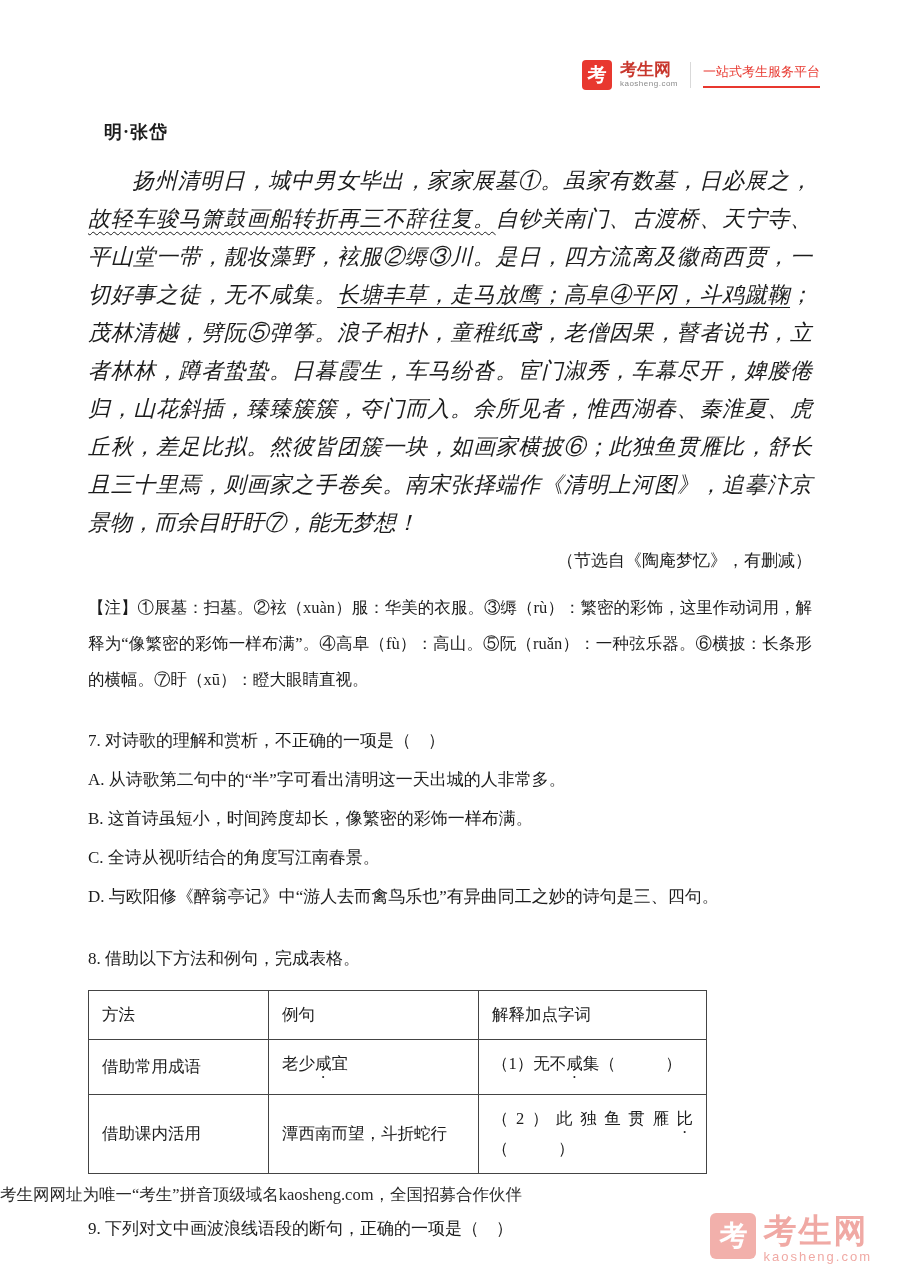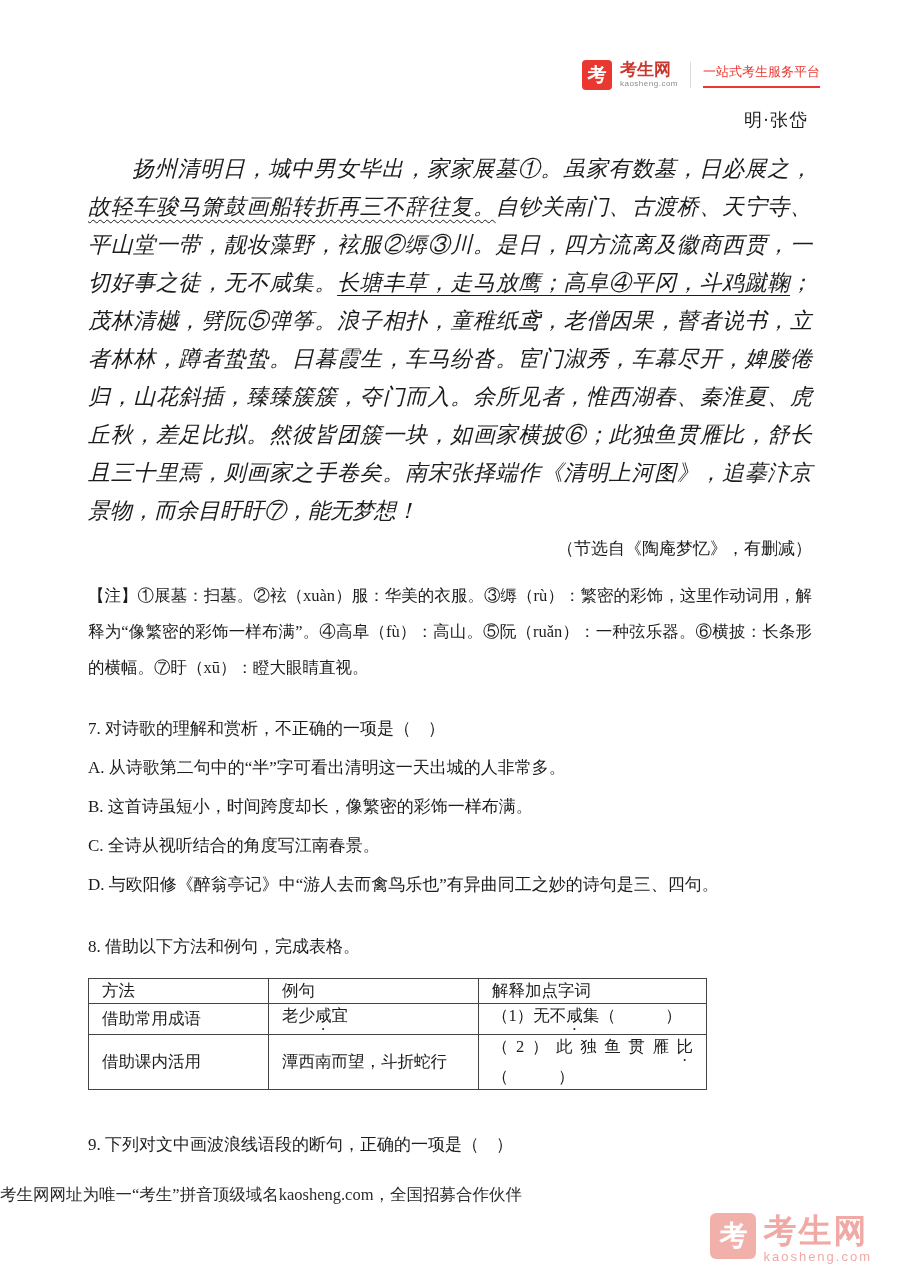--- a/index.html
+++ b/index.html
@@ -26,21 +26,21 @@
   .brand-name{color:#c8372d;font-weight:bold;font-size:17px;font-family:"Liberation Sans",sans-serif;}
   .brand-domain{color:#8a8a8a;font-size:8px;font-family:"Liberation Sans",sans-serif;letter-spacing:0.5px;}
   .brand-divider{width:1px;height:26px;background:#d9d9d9;margin:0 4px;}
   .brand-tagline{
     color:#e8382f;font-size:13px;font-family:Liberation Mono, monospace;
     border-bottom:2px solid #e8382f;padding-bottom:5px;
   }
 
   
   .content{padding:104px 88px 0 88px;}
-  .doc-title{text-align:right;font-size:18px;margin:4px;font-weight:400;letter-spacing:1px;}
+  .doc-title{text-align:left;font-size:18px;margin:16px;font-weight:700;letter-spacing:1px;}
 
   .passage{
     margin:18px 0 0 0;font-size:22px;line-height:38px;
     text-align:justify;text-indent:2em;font-style:italic;
   }
   .wavy{
     text-decoration:underline;
     text-decoration-style:wavy;
     text-decoration-thickness:1px;
     text-underline-offset:5px;
@@ -56,21 +56,21 @@
 
   .stem{margin:24px 0 0 0;font-size:17px;line-height:38px;}
   .opt{margin:0;font-size:17px;line-height:39px;}
 
   
   table.q8{
     border-collapse:collapse;margin-top:12px;width:618px;
     font-size:16.5px;table-layout:fixed;
   }
   table.q8 th,table.q8 td{
-    border:1px solid #444;padding:0 13px;font-weight:400;
+    border:1px solid #444;padding:12px 13px;font-weight:400;
     text-align:left;vertical-align:middle;line-height:24px;
   }
   table.q8 col.c1{width:180px;}
   table.q8 col.c2{width:210px;}
   table.q8 col.c3{width:228px;}
   table.q8 td.just{text-align:justify;}
   .dot{
     -webkit-text-emphasis:filled dot;
     -webkit-text-emphasis-position:under left;
     text-emphasis:filled dot;

